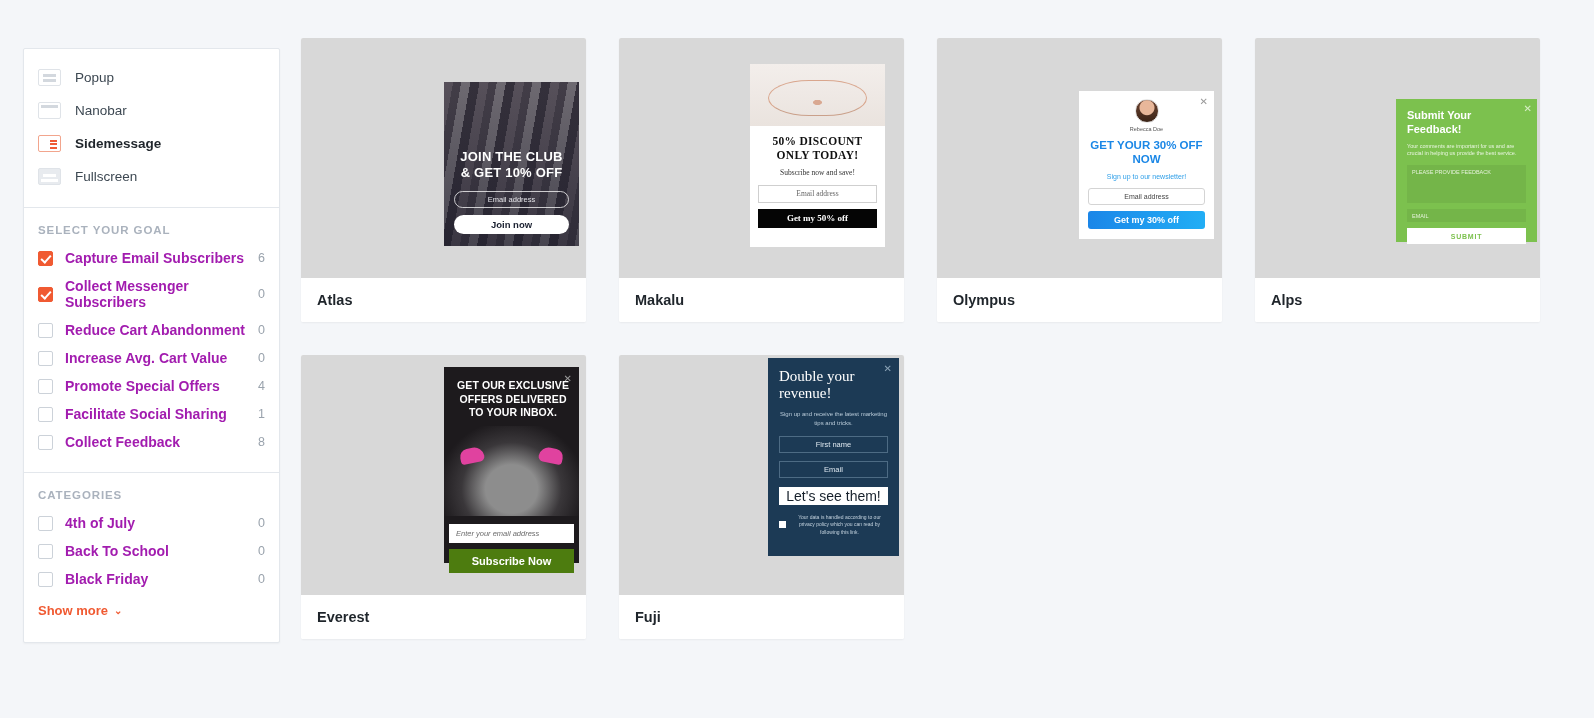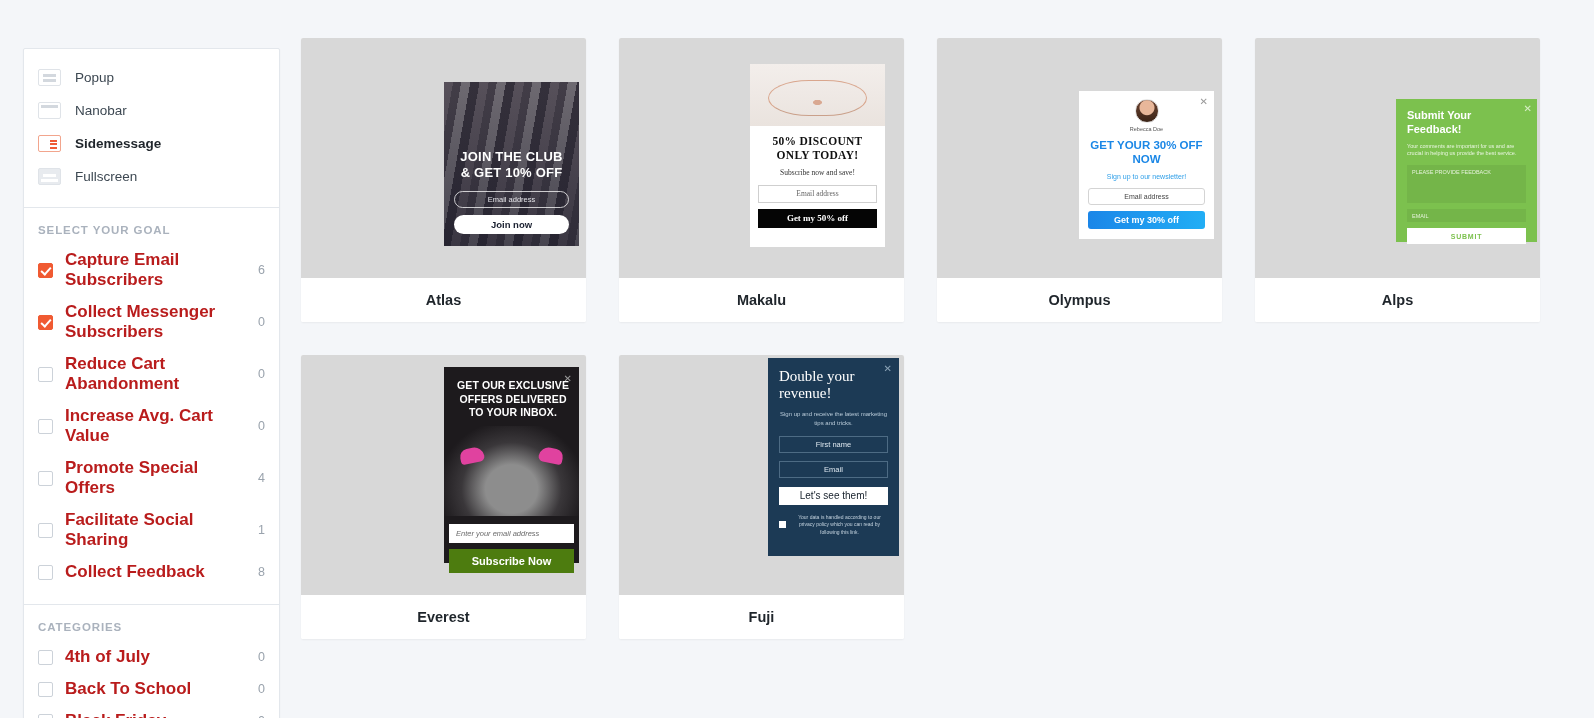--- a/index.html
+++ b/index.html
@@ -57,21 +57,21 @@
   .cbox {
     width: 15px; height: 15px; border-radius: 2px; flex: 0 0 auto;
     border: 1px solid #ccd2d9; background: #fff; position: relative;
   }
   .cbox.checked { background: #f05a32; border-color: #f05a32; }
   .cbox.checked::after {
     content:""; position:absolute; left: 4.3px; top: 1.3px;
     width: 4px; height: 8px; border: solid #fff; border-width: 0 2px 2px 0;
     transform: rotate(42deg);
   }
-  .frow-label { flex: 1; font-size: 17px; color: #b91c1c; font-weight: bold; margin-left: 12px; }
+  .frow-label { flex: 1; font-size: 14px; color: #a21caf; font-weight: bold; margin-left: 12px; }
   .frow-count { font-size: 12.5px; color: #9aa3ad; padding-left: 8px; }
 
   .divider { height: 1px; background: #e3e7ec; margin: 10px 0 0 0; }
 
   .show-more {
     color: #f05a32; font-size: 13px; font-weight: bold;
     padding: 10px 14px 18px 14px; cursor: pointer;
     display: flex; align-items: center; gap: 6px;
   }
   .chev { font-size: 10px; }
@@ -83,21 +83,21 @@
     display: flex; flex-wrap: wrap; gap: 33px 33px;
   }
   .card {
     width: 285px; background: #fff;
     border-radius: 2px; overflow: hidden;
     box-shadow: 0 1px 2px rgba(0,0,0,0.05);
   }
   .preview {
     height: 240px; background: #d8d8d8; position: relative; overflow: hidden;
   }
-  .card-footer { height: 44px; display: flex; align-items: center; padding: 15px 16px; background:#fff;justify-content:center; }
+  .card-footer { height: 44px; display: flex; align-items: center; padding: 15px 16px; background:#fff; }
   .card-title { font-size: 14.5px; font-weight: bold; color: #1f252b; }
 
   .mock { position: absolute; }
   .xbtn {
     position: absolute; font-size: 10px; line-height: 1; cursor: pointer;
   }
 
   
   .atlas-mock {
     left: 143px; top: 44px; width: 135px; height: 164px;
@@ -233,21 +233,21 @@
     font-family: "Liberation Serif", serif; text-align: left;
     font-size: 15px; line-height: 1.15;
   }
   .fuji-sub { text-align: center; font-size: 6px; color: #b9cbd9; margin-top: 7px; line-height: 1.5; }
   .fuji-in {
     margin-top: 8px; height: 17px; border: 1px solid #4d6b84; background: transparent;
     color: #dde7ef; font-size: 7.5px; display:flex; align-items:center; justify-content:center;
   }
   .fuji-btn {
     margin-top: 9px; height: 18px; background: #fff; color: #16202b;
-    font-size: 10px; display:flex; align-items:center; justify-content:center;
+    font-size: 14px; display:flex; align-items:center; justify-content:center;
   }
   .fuji-legal { display: flex; gap: 5px; margin-top: 9px; align-items: center; }
   .fuji-cb { width: 7px; height: 7px; background: #fff; flex: 0 0 auto; }
   .fuji-legal-txt { font-size: 5px; color: #c3d2de; line-height: 1.5; text-align: center; }
   .fuji-x { right: 7px; top: 6px; color: #8ba3b6; }
 </style>
 </head>
 <body>
 
 <div class="page">

